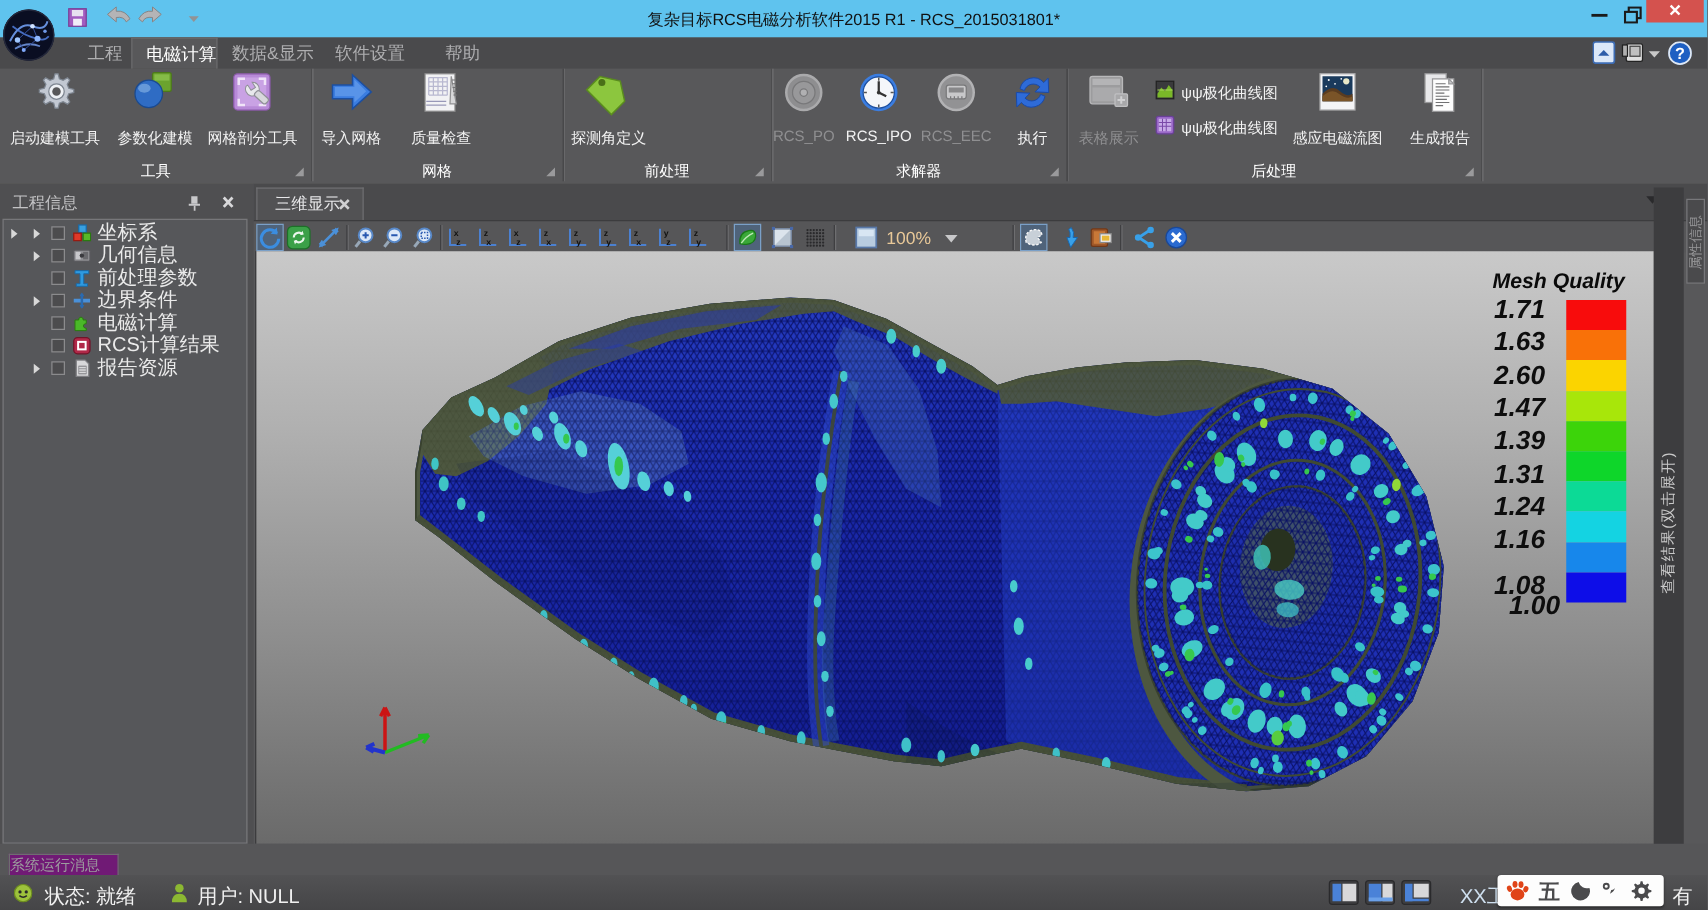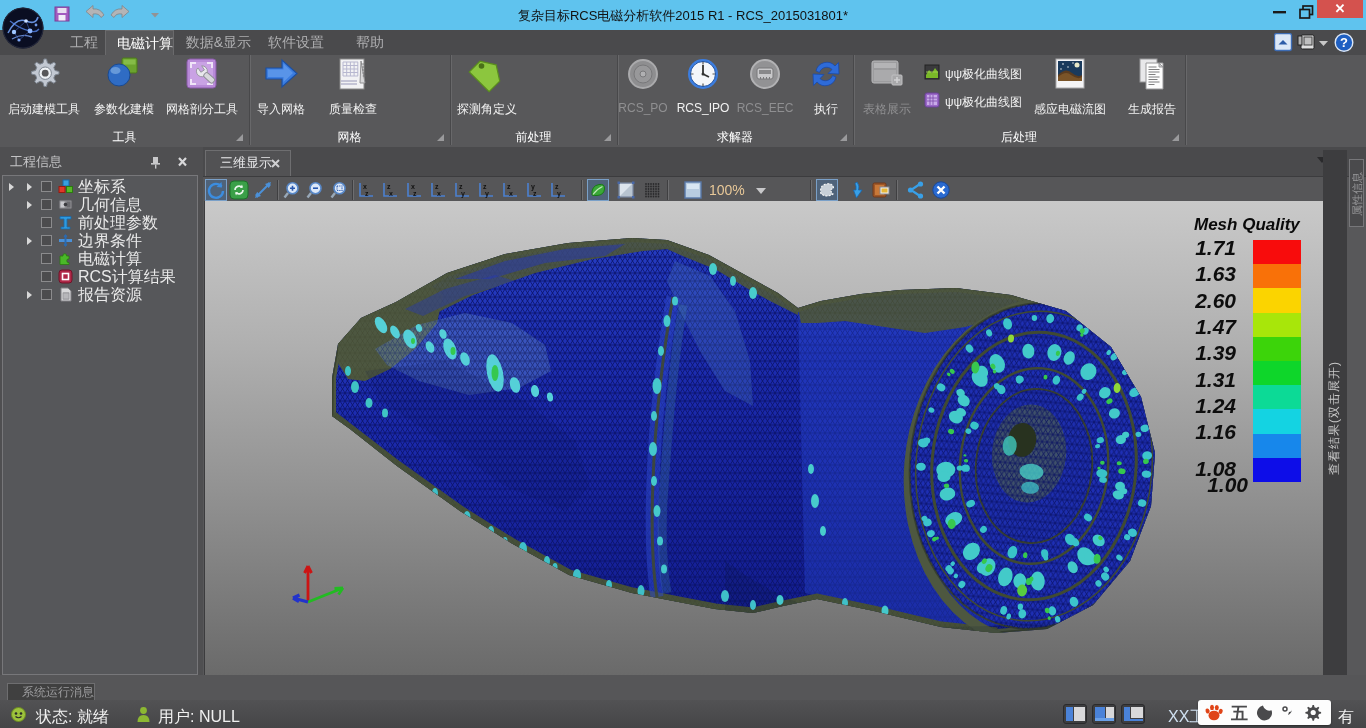--- a/index.html
+++ b/index.html
@@ -34,21 +34,21 @@
 .vico{position:absolute;top:3px;width:20px;height:20px}
 .vico.sel{background:#4f637a;outline:1px solid #7aa0c8}
 #canvas{position:absolute;left:204px;top:201px;width:1119px;height:474px;background:linear-gradient(180deg,#c9c9c9 0%,#b0b0b0 30%,#8e8e8e 65%,#6a6a6a 100%);border-left:1px solid #3c3c3e;overflow:hidden}
 #rstrip{position:absolute;left:1323px;top:150px;width:24px;height:550px;background:#3d3d3f}
 #rstrip .vtext{position:absolute;left:4px;top:345px;width:154px;height:15px;color:#c9c9c9;font-size:12px;line-height:15px;text-align:center;letter-spacing:1px;transform:rotate(-90deg);transform-origin:left top;white-space:nowrap}
 #proptab{position:absolute;left:1349px;top:159px;width:15px;height:68px;background:#4a4a4c;border:1px solid #77777a}
 #proptab span{position:absolute;left:1px;top:66px;width:64px;height:13px;color:#98989a;font-size:11px;line-height:13px;text-align:center;transform:rotate(-90deg);transform-origin:left top;white-space:nowrap;display:block}
 .lgrow{position:absolute;font-weight:bold;font-style:italic;font-size:21px;color:#0d0d0d;text-align:right;width:60px;line-height:25px}
 .lgsw{position:absolute;width:48px}
 #botstrip{position:absolute;left:0;top:675px;width:1366px;height:25px;background:#565658}
-#systab{position:absolute;left:7px;top:683px;width:88px;height:17px;border:1px solid #6e6e70;border-bottom:none;color:#9c9c9e;font-size:12px;line-height:16px;text-align:right;background:#404040;z-index:5}
+#systab{position:absolute;left:7px;top:683px;width:88px;height:17px;border:1px solid #6e6e70;border-bottom:none;color:#9c9c9e;font-size:12px;line-height:16px;text-align:left;background:#701a75;z-index:5}
 #statusbar{position:absolute;left:0;top:700px;width:1366px;height:28px;background:linear-gradient(180deg,#525254,#454547)}
 .sbtext{position:absolute;top:7px;font-size:16px;color:#f0f0f0;white-space:nowrap}
 .layico{position:absolute;top:4px;width:24px;height:20px;background:#3e3e40;border:1px solid #2a2a2c;border-radius:3px}
 </style>
 </head>
 <body>
 <div id="app">
 
 <div id="titlebar">
   <div id="title">复杂目标RCS电磁分析软件2015 R1 - RCS_2015031801*</div>

